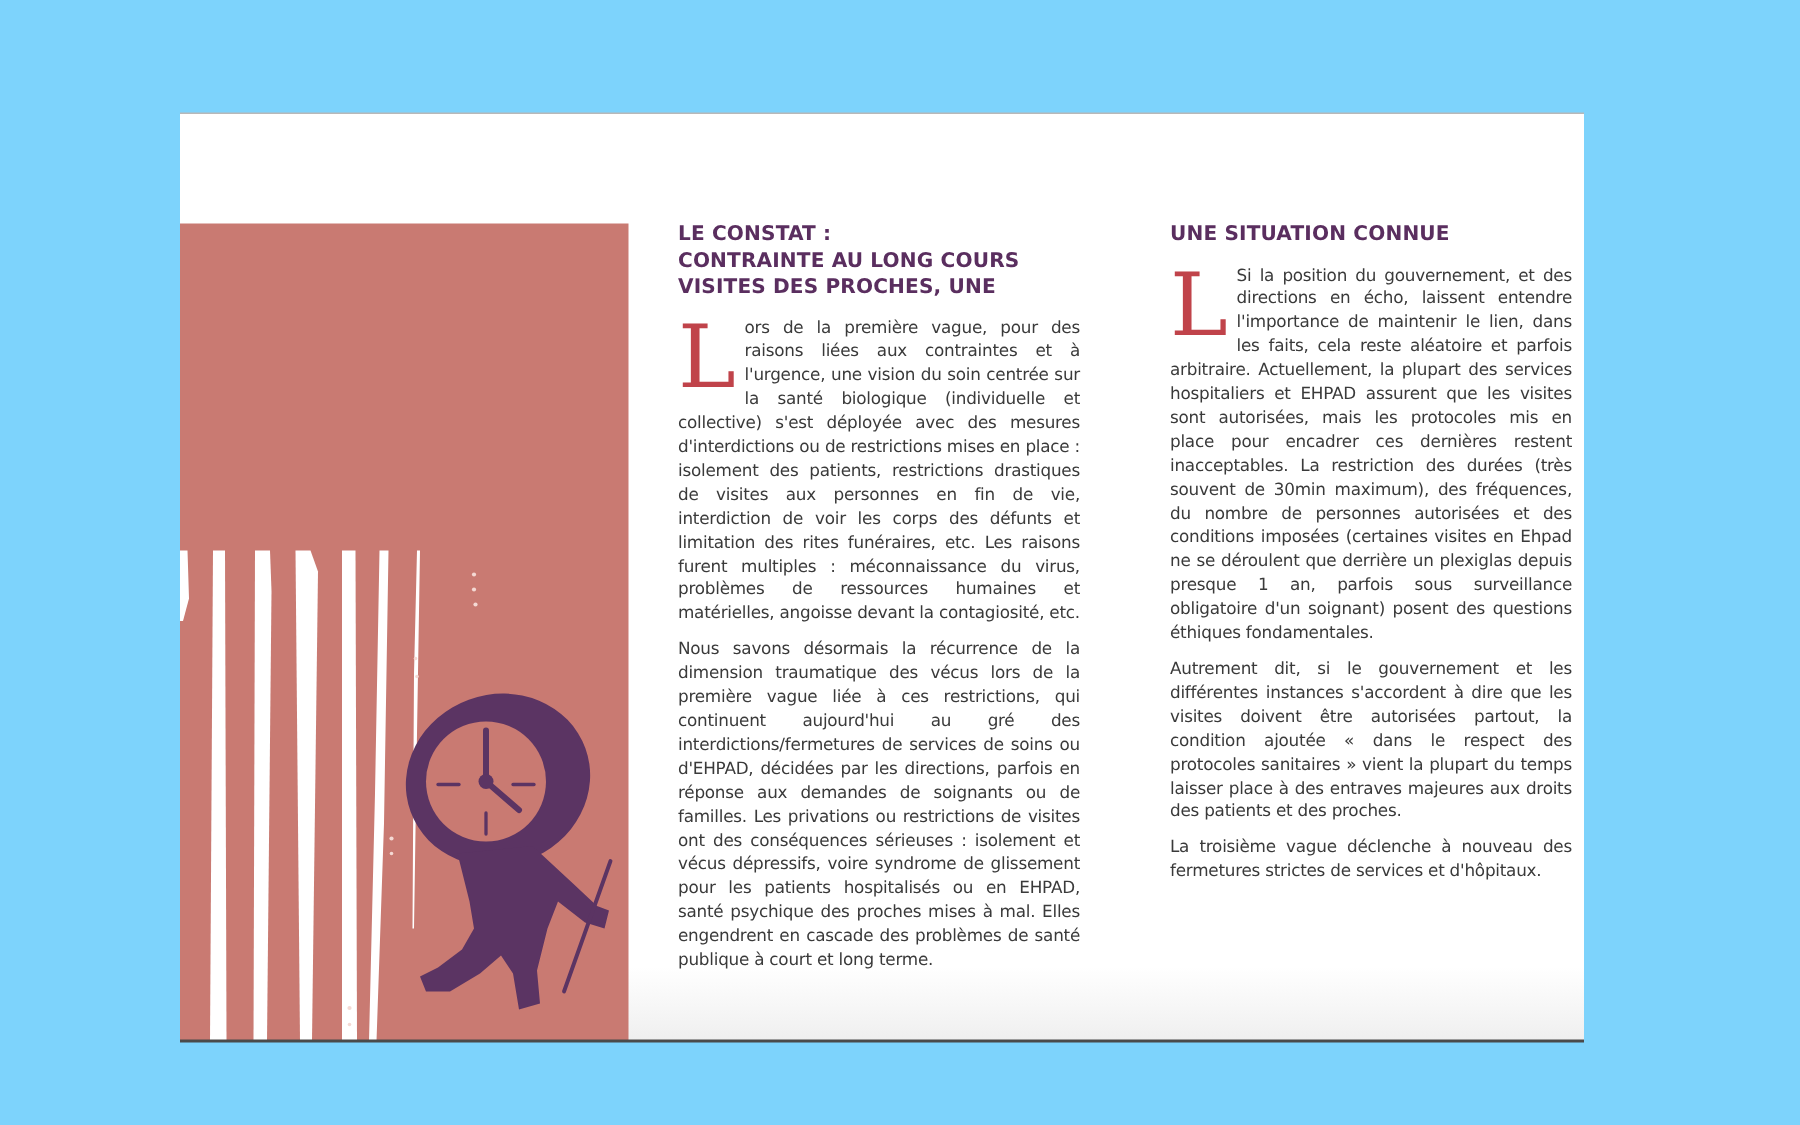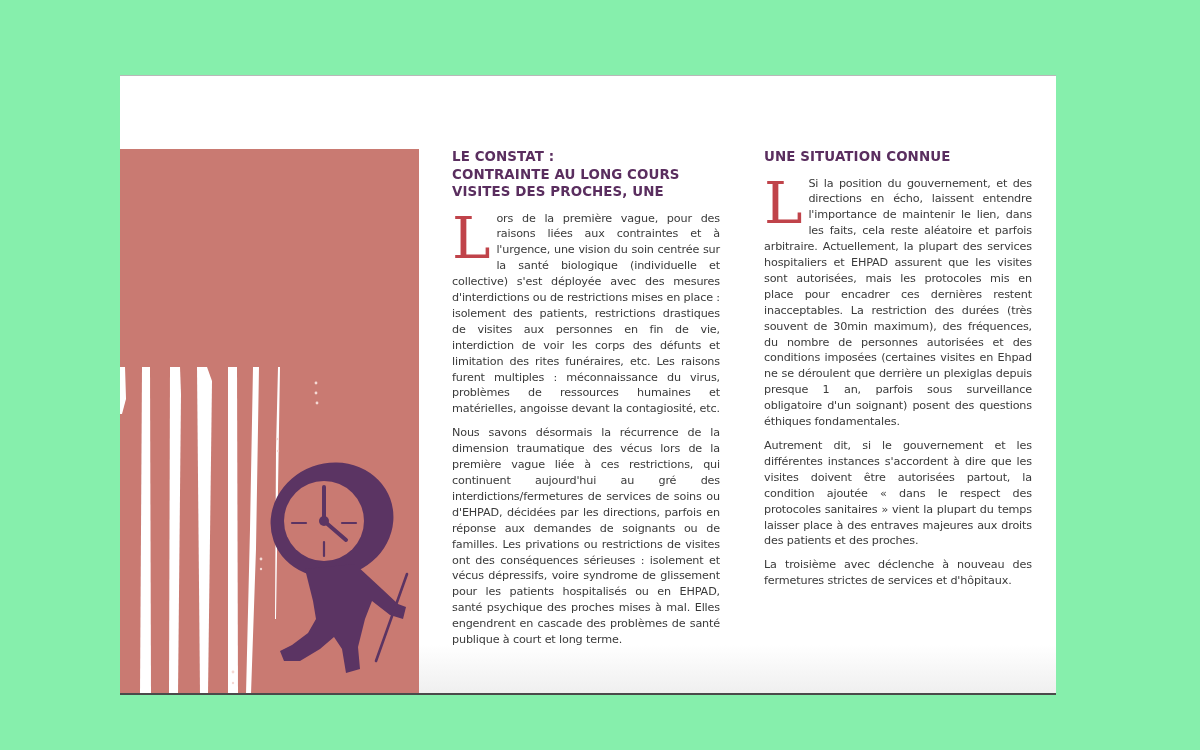--- a/index.html
+++ b/index.html
@@ -8,21 +8,21 @@
       width: 1200px;
       height: 750px;
       background: #ffffff;
       overflow: hidden;
       font-family: "DejaVu Sans", sans-serif;
     }
     .page {
       position: relative;
       width: 1200px;
       height: 750px;
-      background: #86efac;
+      background: #7dd3fc;
     }
     .top-rule {
       position: absolute;
       left: 120px;
       top: 75px;
       width: 936px;
       height: 1px;
       background: #b8b8b8;
     }
     .spread {
@@ -59,21 +59,21 @@
       position: absolute;
       top: 148px;
       width: 268px;
       color: #3a3a3a;
       font-family: "DejaVu Sans", sans-serif;
       font-size: 11.2px;
       line-height: 15.9px;
       letter-spacing: -0.15px;
     }
     .col-left { left: 452px; }
-    .col-right { left: 764px; }
+    .col-right { left: 780px; }
     .heading {
       margin: 0 0 10px 0;
       font-family: "DejaVu Sans", sans-serif;
       font-weight: bold;
       font-size: 13.4px;
       line-height: 17.5px;
       color: #5a2e5f;
       letter-spacing: 0.1px;
       text-transform: uppercase;
     }
@@ -155,17 +155,17 @@
     <p class="para">Nous savons désormais la récurrence de la dimension traumatique des vécus lors de la première vague liée à ces restrictions, qui continuent aujourd'hui au gré des interdictions/fermetures de services de soins ou d'EHPAD, décidées par les directions, parfois en réponse aux demandes de soignants ou de familles. Les privations ou restrictions de visites ont des conséquences sérieuses : isolement et vécus dépressifs, voire syndrome de glissement pour les patients hospitalisés ou en EHPAD, santé psychique des proches mises à mal. Elles engendrent en cascade des problèmes de santé publique à court et long terme.</p>
   </div>
 
   <div class="col col-right">
     <h2 class="heading">
       <span>UNE SITUATION CONNUE</span>
     </h2>
     <p class="para"><span class="dropcap">L</span></p>
     <p class="para">Si la position du gouvernement, et des directions en écho, laissent entendre l'importance de maintenir le lien, dans les faits, cela reste aléatoire et parfois arbitraire. Actuellement, la plupart des services hospitaliers et EHPAD assurent que les visites sont autorisées, mais les protocoles mis en place pour encadrer ces dernières restent inacceptables. La restriction des durées (très souvent de 30min maximum), des fréquences, du nombre de personnes autorisées et des conditions imposées (certaines visites en Ehpad ne se déroulent que derrière un plexiglas depuis presque 1 an, parfois sous surveillance obligatoire d'un soignant) posent des questions éthiques fondamentales.</p>
     <p class="para">Autrement dit, si le gouvernement et les différentes instances s'accordent à dire que les visites doivent être autorisées partout, la condition ajoutée « dans le respect des protocoles sanitaires » vient la plupart du temps laisser place à des entraves majeures aux droits des patients et des proches.</p>
-    <p class="para">La troisième avec déclenche à nouveau des fermetures strictes de services et d'hôpitaux.</p>
+    <p class="para">La troisième vague déclenche à nouveau des fermetures strictes de services et d'hôpitaux.</p>
   </div>
 
   <div class="bottom-rule"></div>
 </div>
 
 </body></html>

